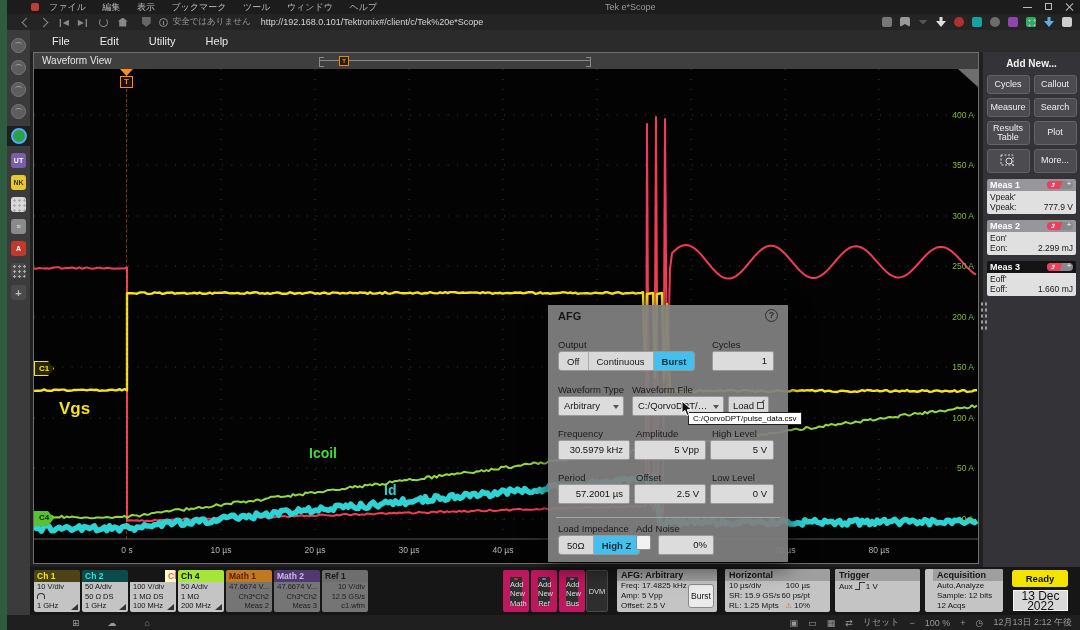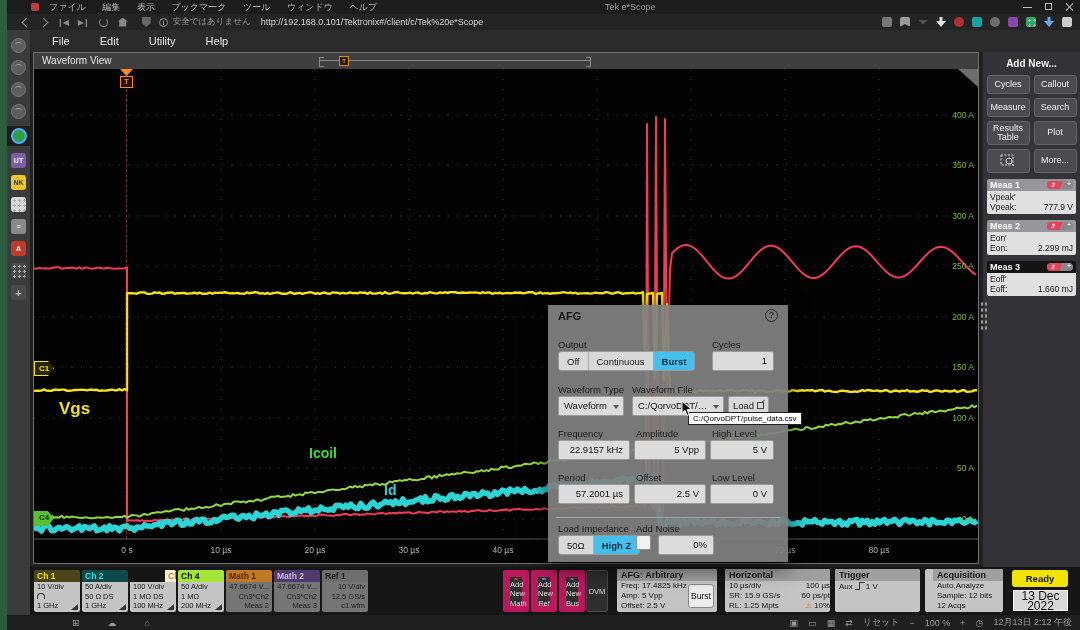--- a/index.html
+++ b/index.html
@@ -112,21 +112,21 @@
   .addnew { position:absolute; top:3px; width:26px; height:42px; background:#2e2e2e; border:7px solid #be185d; border-radius:2px; color:#dedede; font-size:7.5px; text-align:center; line-height:1.25; padding-top:3px; cursor:pointer; }
   .addnew::before { content:""; position:absolute; left:4px; right:4px; top:1px; border-top:2px solid; border-radius:2px; }
   .an-math::before { border-color:#c0392b; } .an-ref::before { border-color:#4a90d9; } .an-bus::before { border-color:#9b59b6; }
   .dvm-btn { position:absolute; left:556px; top:3px; width:22px; height:42px; background:#2e2e2e; border:1px solid #4a4a4a; border-radius:2px; color:#dedede; font-size:7.5px; display:flex; align-items:center; justify-content:center; cursor:pointer; }
   .widebadge { position:absolute; top:2px; height:43px; background:#c4c4c4; border-radius:2px; font-size:8px; color:#141414; overflow:hidden; }
   .widebadge .whead { background:#9f9f9f; font-size:9px; font-weight:bold; padding:0 4px; height:12px; line-height:12px; }
   .widebadge .wrow { padding:0 4px; line-height:10px; }
   .afgb { left:587px; width:100px; }
   .afgb .burst-btn { position:absolute; right:3px; top:15px; width:26px; height:24px; background:#ececec; border:1px solid #8a8a8a; border-radius:3px; font-size:8.5px; display:flex; align-items:center; justify-content:center; cursor:pointer; }
   .horb { left:695px; width:105px; }
-  .horb .cols { display:flex; justify-content:space-between; padding-right:0; }
+  .horb .cols { display:flex; justify-content:space-between; padding-right:20px; }
   .trgb { left:805px; width:85px; }
   .acqb { left:895px; width:78px;padding-left:8px; }
   .warn { color:#d2691e; font-size:7px; }
   .edge-ic { display:inline-block; width:9px; height:8px; position:relative; margin:0 2px; top:1px; }
   .edge-ic::before { content:""; position:absolute; left:0; bottom:0; width:4px; border-top:1px solid #333; }
   .edge-ic::after { content:""; position:absolute; left:4px; top:0; bottom:0; border-left:1px solid #333; width:5px; border-top:1px solid #333; }
   .ready-btn { position:absolute; left:982px; top:3px; width:56px; height:17px; background:#f2e400; border-radius:3px; color:#111; font-size:9.5px; font-weight:bold; text-align:center; line-height:17px; cursor:pointer; }
   .datetime { position:absolute; left:983px; top:23px; width:55px; height:21px; background:#d8d8d8; border:1px solid #f5f5f5; font-size:12px; color:#111; text-align:center; line-height:10px; }
 
   
@@ -484,27 +484,27 @@
     <div class="afg-label" style="left:10px;top:34px">Output</div>
     <div class="seg" style="left:10px;top:46px">
       <span class="opt">Off</span>
       <span class="opt">Continuous</span>
       <span class="opt sel">Burst</span>
     </div>
     <div class="afg-label" style="left:164px;top:34px">Cycles</div>
     <div class="afg-input" style="left:164px;top:46px;width:62px">1</div>
 
     <div class="afg-label" style="left:10px;top:79px">Waveform Type</div>
-    <div class="afg-drop" style="left:10px;top:91px;width:66px">Waveform</div>
+    <div class="afg-drop" style="left:10px;top:91px;width:66px">Arbitrary</div>
     <div class="afg-label" style="left:84px;top:79px">Waveform File</div>
     <div class="afg-drop" style="left:84px;top:91px;width:92px">C:/QorvoDPT/pulse...</div>
     <div class="load-btn" style="left:180px;top:91px"><span>Load</span><span class="ext-link"></span></div>
 
     <div class="afg-label" style="left:10px;top:123px">Frequency</div>
-    <div class="afg-input" style="left:10px;top:135px;width:72px">22.9157 kHz</div>
+    <div class="afg-input" style="left:10px;top:135px;width:72px">30.5979 kHz</div>
     <div class="afg-label" style="left:88px;top:123px">Amplitude</div>
     <div class="afg-input" style="left:86px;top:135px;width:72px">5 Vpp</div>
     <div class="afg-label" style="left:164px;top:123px">High Level</div>
     <div class="afg-input" style="left:162px;top:135px;width:64px">5 V</div>
 
     <div class="afg-label" style="left:10px;top:167px">Period</div>
     <div class="afg-input" style="left:10px;top:179px;width:72px">57.2001 µs</div>
     <div class="afg-label" style="left:88px;top:167px">Offset</div>
     <div class="afg-input" style="left:86px;top:179px;width:72px">2.5 V</div>
     <div class="afg-label" style="left:164px;top:167px">Low Level</div>

